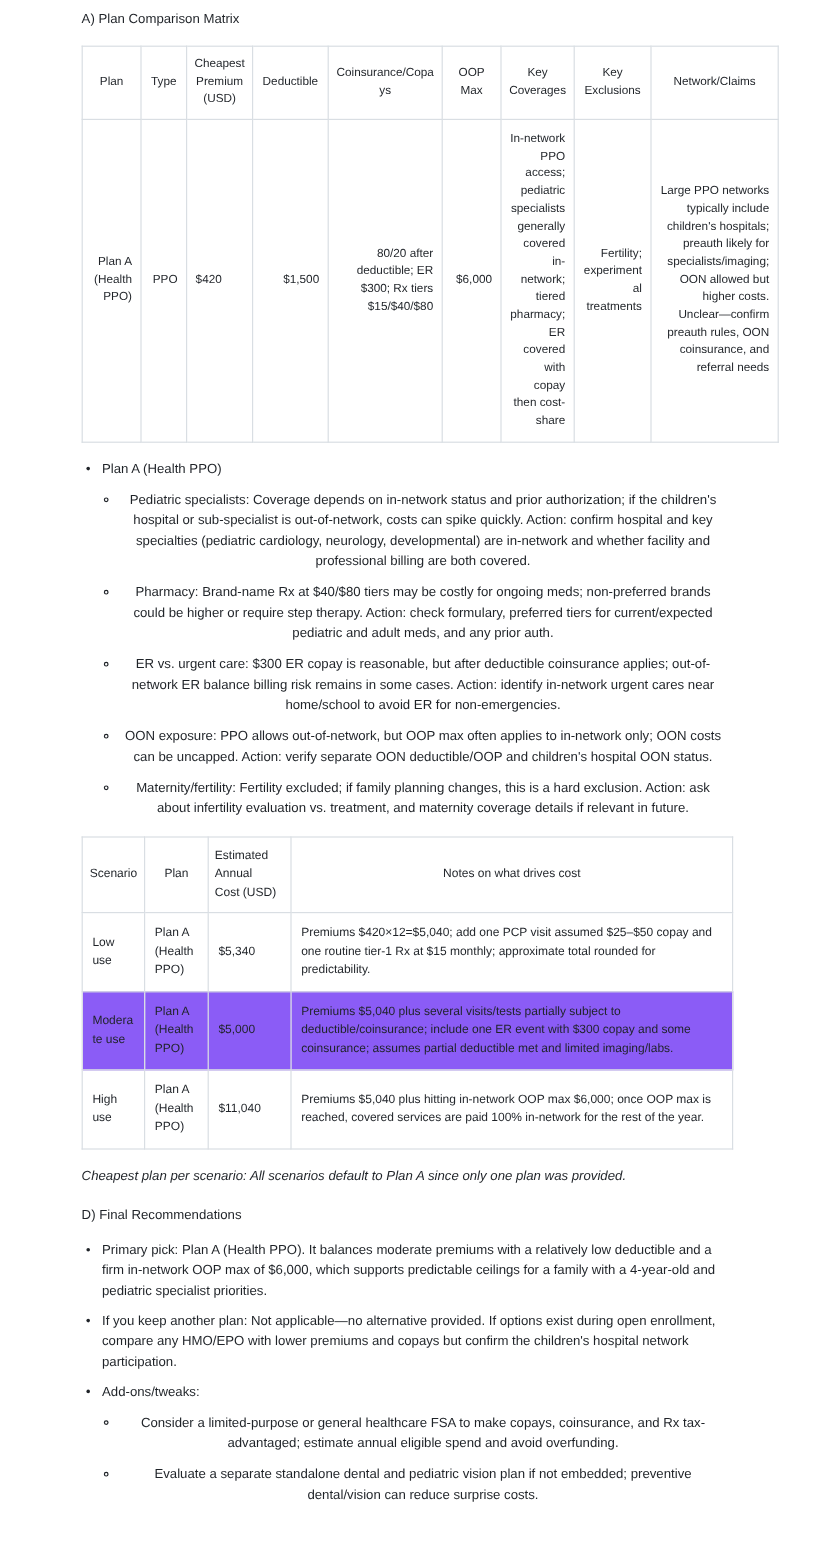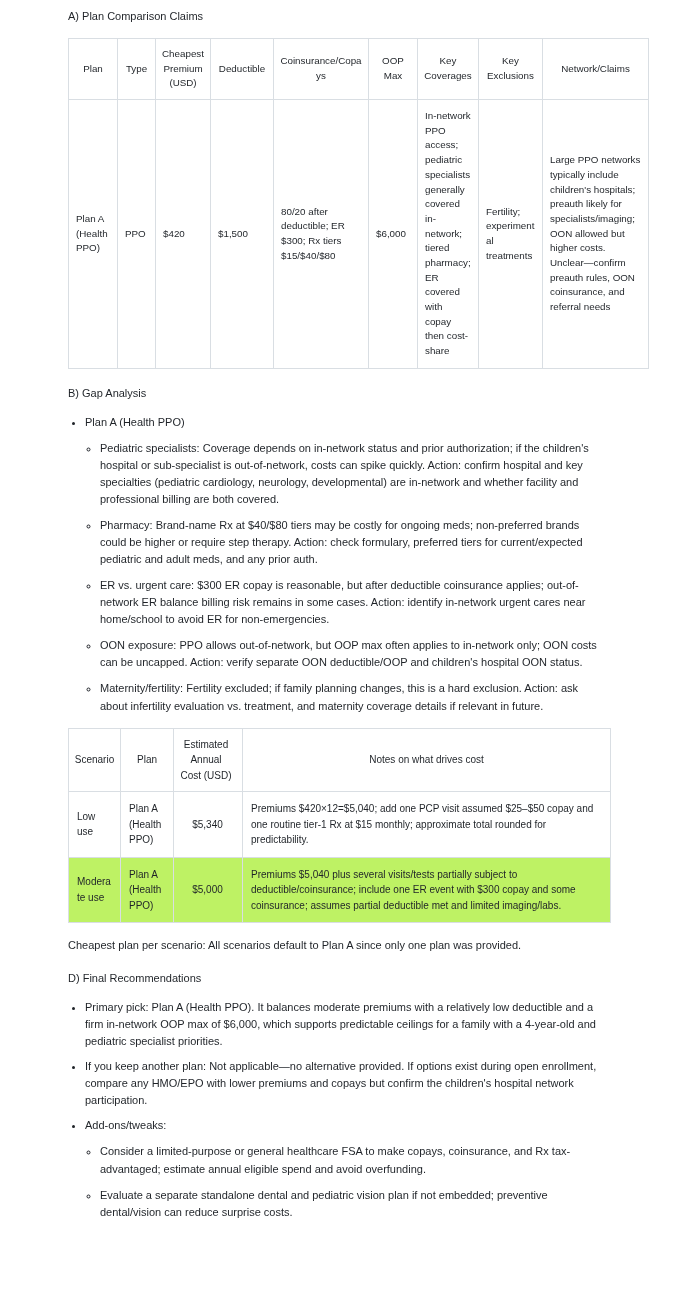--- a/index.html
+++ b/index.html
@@ -17,67 +17,69 @@
     padding: 8px 0 18px 68px;
   }
   .heading {
     margin: 16px 0 12px 0;
     max-width: 546px;
   }
   .heading:first-child { margin-top: 0; }
   p.body-par {
     margin: 12px 0;
     max-width: 546px;
+    font-style: italic;
   }
   table {
     border-collapse: collapse;
     margin: 13px 0 14px 0;
     table-layout: fixed;
   }
   th, td {
     border: 1px solid #d9dee3;
     vertical-align: middle;
     word-wrap: break-word;
   }
   th {
     font-weight: normal;
     text-align: center;
     padding: 8px 5px;
   }
   td { padding: 9px 8px; text-align: left; }
   
   .table-a { width: 580px; font-size: 9.8px; line-height: 1.5; }
-  .table-a td { padding: 9px 7px; }
+  .table-a td { padding: 9px 7px; text-align: right; }
   .table-a .num-r { text-align: left; padding-right: 10px; }
   
   .table-c { width: 542px; font-size: 10px; line-height: 1.55; }
-  .table-c th.cost-h, .table-c td.cost-c { text-align: center; padding-right: 9px; }
-  .table-c tr.alt { background: #bef264; }
+  .table-c th.cost-h, .table-c td.cost-c { text-align: left; padding-right: 9px; }
+  .table-c tr.alt { background: #8b5cf6; }
   
   ul { margin: 10px 0; }
   ul.l1 {
     padding-left: 17px;
     list-style-type: disc;
     max-width: 522px;
   }
   ul.l2 {
     padding-left: 15px;
     list-style-type: circle;
     max-width: 505px;
     margin: 9px 0 9px 0;
+    text-align: center;
   }
   li { margin: 8px 0; }
   ul.l2 li { margin: 9px 0; }
 </style>
 </head>
 <body>
 
 <div class="doc">
 
-  <p class="heading">A) Plan Comparison Claims</p>
+  <p class="heading">A) Plan Comparison Matrix</p>
 
   <table class="table-a">
     <colgroup>
       <col style="width:49px">
         <col style="width:38px">
         <col style="width:55px">
       <col style="width:63px">
         <col style="width:95px">
         <col style="width:49px">
       <col style="width:61px">
@@ -105,21 +107,20 @@
         <td>$1,500</td>
         <td>80/20 after deductible; ER $300; Rx tiers $15/$40/$80</td>
         <td>$6,000</td>
         <td>In-network PPO access; pediatric specialists generally covered in-network; tiered pharmacy; ER covered with copay then cost-share</td>
         <td>Fertility; experimental treatments</td>
         <td>Large PPO networks typically include children's hospitals; preauth likely for specialists/imaging; OON allowed but higher costs. Unclear—confirm preauth rules, OON coinsurance, and referral needs</td>
       </tr>
     </tbody>
   </table>
 
-  <p class="heading">B) Gap Analysis</p>
 
   <ul class="l1">
     <li>
       <span>Plan A (Health PPO)</span>
       <ul class="l2">
         <li>Pediatric specialists: Coverage depends on in-network status and prior authorization; if the children's hospital or sub-specialist is out-of-network, costs can spike quickly. Action: confirm hospital and key specialties (pediatric cardiology, neurology, developmental) are in-network and whether facility and professional billing are both covered.</li>
         <li>Pharmacy: Brand-name Rx at $40/$80 tiers may be costly for ongoing meds; non-preferred brands could be higher or require step therapy. Action: check formulary, preferred tiers for current/expected pediatric and adult meds, and any prior auth.</li>
         <li>ER vs. urgent care: $300 ER copay is reasonable, but after deductible coinsurance applies; out-of-network ER balance billing risk remains in some cases. Action: identify in-network urgent cares near home/school to avoid ER for non-emergencies.</li>
         <li>OON exposure: PPO allows out-of-network, but OOP max often applies to in-network only; OON costs can be uncapped. Action: verify separate OON deductible/OOP and children's hospital OON status.</li>
         <li>Maternity/fertility: Fertility excluded; if family planning changes, this is a hard exclusion. Action: ask about infertility evaluation vs. treatment, and maternity coverage details if relevant in future.</li>
@@ -149,20 +150,26 @@
         <td>Plan A (Health PPO)</td>
         <td class="cost-c">$5,340</td>
         <td>Premiums $420×12=$5,040; add one PCP visit assumed $25–$50 copay and one routine tier-1 Rx at $15 monthly; approximate total rounded for predictability.</td>
       </tr>
       <tr class="alt">
         <td>Moderate use</td>
         <td>Plan A (Health PPO)</td>
         <td class="cost-c">$5,000</td>
         <td>Premiums $5,040 plus several visits/tests partially subject to deductible/coinsurance; include one ER event with $300 copay and some coinsurance; assumes partial deductible met and limited imaging/labs.</td>
       </tr>
+      <tr>
+        <td>High use</td>
+        <td>Plan A (Health PPO)</td>
+        <td class="cost-c">$11,040</td>
+        <td>Premiums $5,040 plus hitting in-network OOP max $6,000; once OOP max is reached, covered services are paid 100% in-network for the rest of the year.</td>
+      </tr>
     </tbody>
   </table>
 
   <p class="body-par">Cheapest plan per scenario: All scenarios default to Plan A since only one plan was provided.</p>
 
   <p class="heading">D) Final Recommendations</p>
 
   <ul class="l1">
     <li>Primary pick: Plan A (Health PPO). It balances moderate premiums with a relatively low deductible and a firm in-network OOP max of $6,000, which supports predictable ceilings for a family with a 4-year-old and pediatric specialist priorities.</li>
     <li>If you keep another plan: Not applicable—no alternative provided. If options exist during open enrollment, compare any HMO/EPO with lower premiums and copays but confirm the children's hospital network participation.</li>

